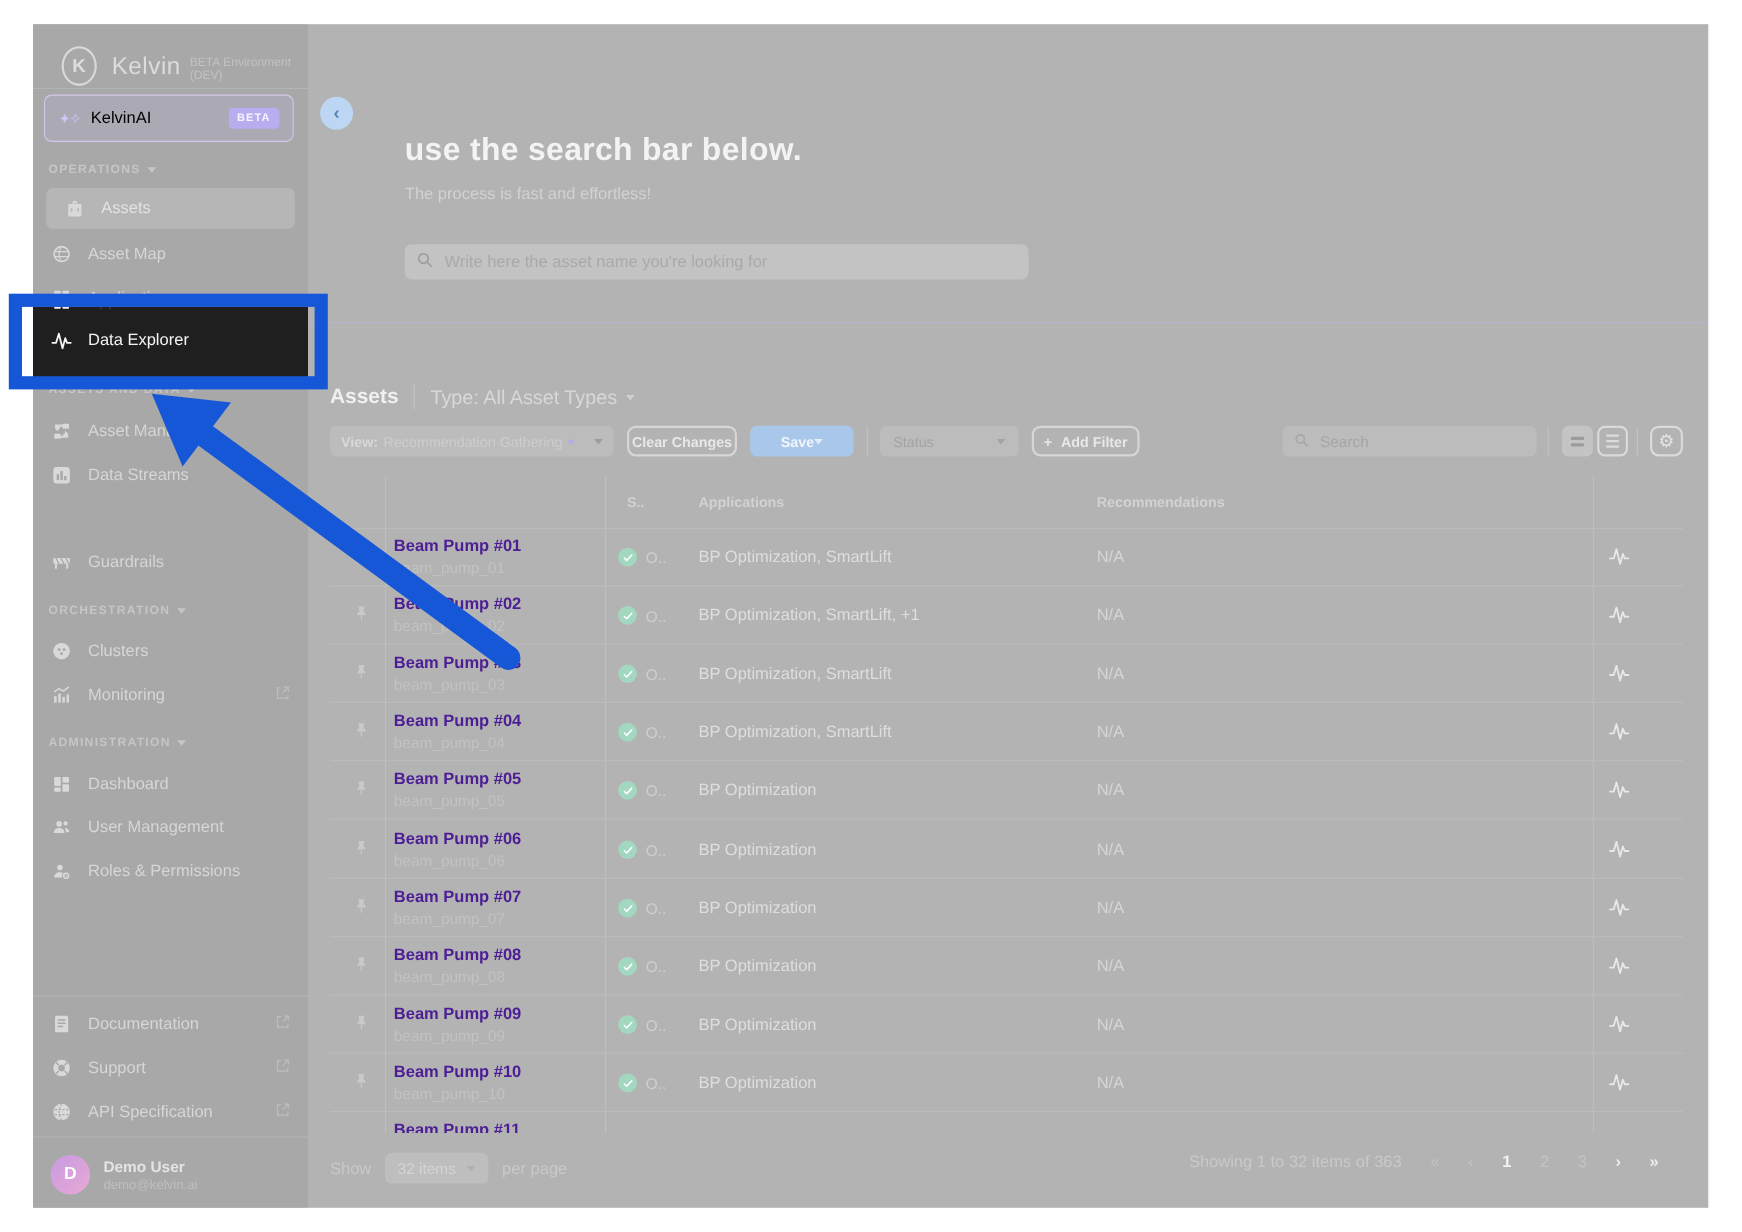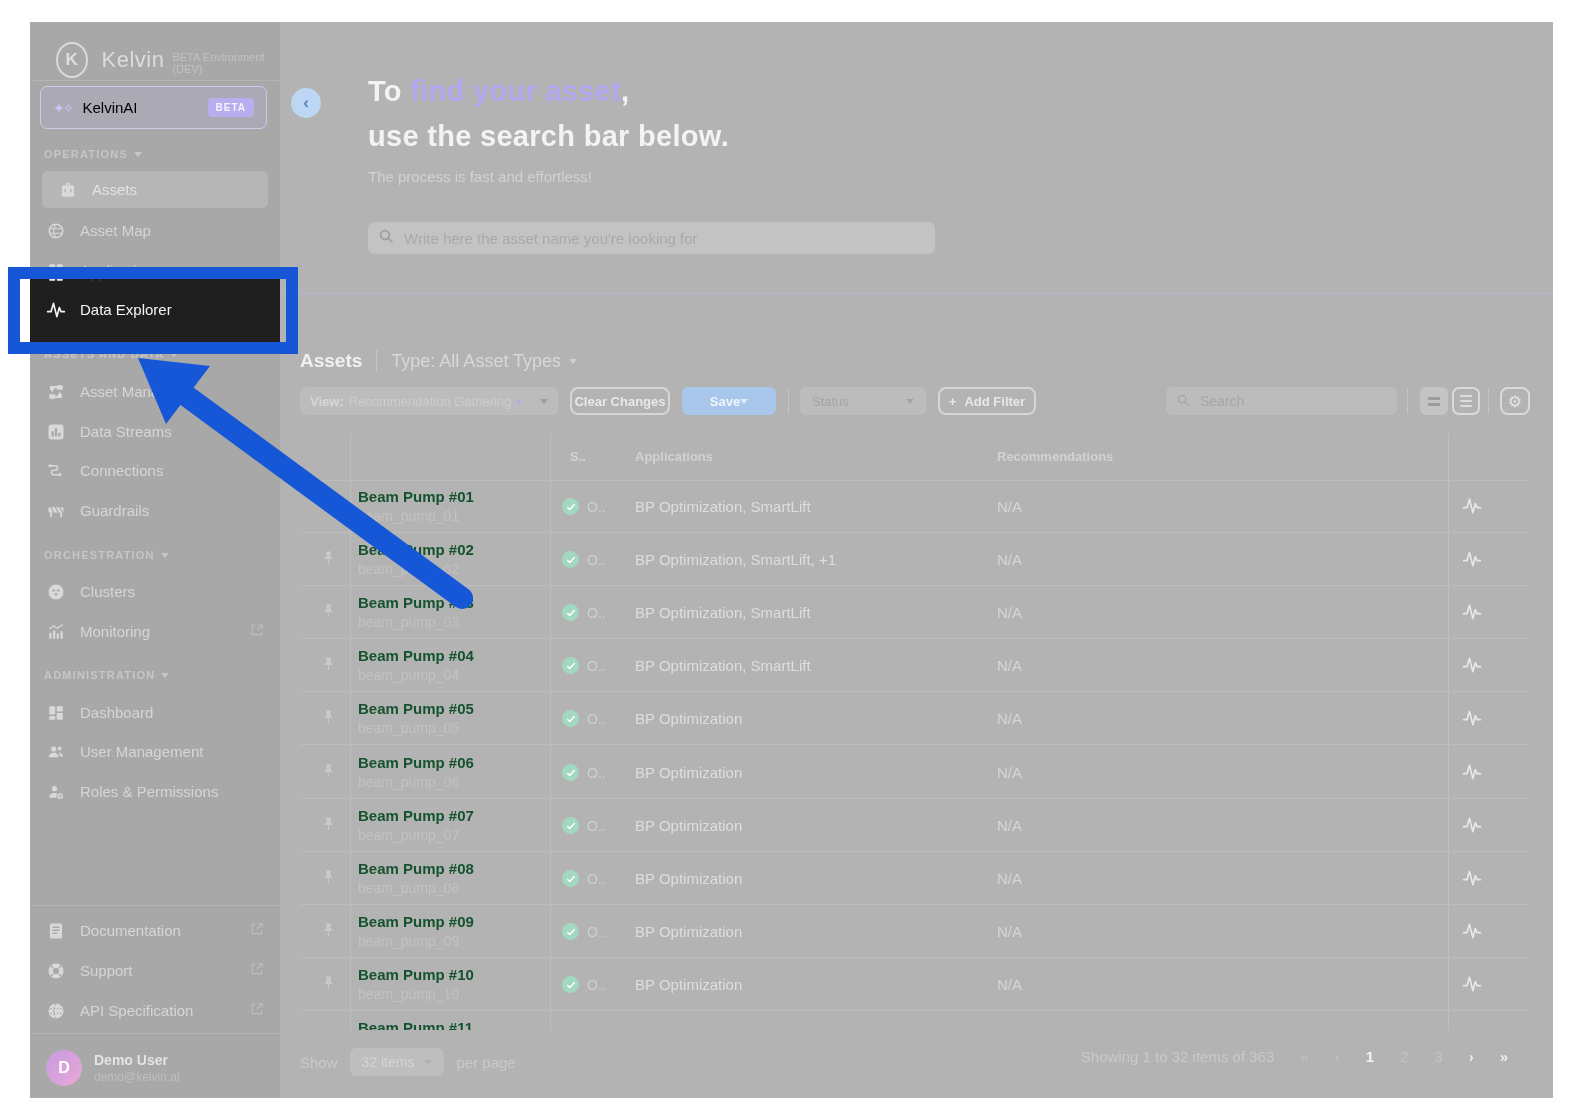--- a/index.html
+++ b/index.html
@@ -86,21 +86,21 @@
   .thead{position:absolute;left:20px;top:411px;width:1230px;height:47px;border-bottom:1px solid #bcbcbc;font-size:13px;font-weight:bold;color:#d2d2d2;}
   .thead .c,.trow .c{position:absolute;top:0;height:100%;display:flex;align-items:center;}
   .col-name{left:58px;}
   .col-status{left:270px;}
   .col-apps{left:335px;}
   .col-rec{left:697px;}
   .sort{color:#c2c2c2;font-weight:normal;font-size:13px;margin-left:6px;letter-spacing:-2px;}
   .rows{position:absolute;left:20px;top:458px;width:1230px;height:550px;overflow:hidden;}
   .trow{position:absolute;left:0;width:1230px;height:53px;border-bottom:1px solid #bcbcbc;box-sizing:border-box;}
   .pin{position:absolute;left:22px;top:17px;color:#c9c9c9;}
-  .nm{position:absolute;left:58px;top:8px;font-size:15px;font-weight:bold;color:#14532d;}
+  .nm{position:absolute;left:58px;top:8px;font-size:15px;font-weight:bold;color:#4c1d95;}
   .nid{position:absolute;left:58px;top:28px;font-size:14px;color:#c2c2c2;}
   .stat{position:absolute;left:262px;top:18px;display:flex;align-items:center;gap:8px;font-size:14px;color:#cfcfcf;}
   .gcheck{width:17px;height:17px;border-radius:50%;background:#a3d8c0;display:flex;align-items:center;justify-content:center;color:#fff;}
   .apps{position:absolute;left:335px;top:18px;font-size:15px;color:#dedede;}
   .rec{position:absolute;left:697px;top:18px;font-size:15px;color:#d6d6d6;}
   .wave{position:absolute;left:1162px;top:16px;color:#e8e8e8;}
   .col-vline{position:absolute;top:411px;width:1px;height:597px;background:#bfbfbf;}
 
   
   .tfoot{position:absolute;left:0;top:1008px;width:1273px;height:68px;font-size:15px;color:#c9c9c9;}
@@ -214,30 +214,20 @@
         <svg width="18" height="18" viewBox="0 0 24 24" fill="currentColor">
             <rect x="2" y="2" width="20" height="20" rx="4"></rect>
             <rect x="6" y="11" width="3" height="7" fill="#a8a8a8"></rect>
             <rect x="10.5" y="7" width="3" height="11" fill="#a8a8a8"></rect>
             <rect x="15" y="13" width="3" height="5" fill="#a8a8a8"></rect>
           </svg>
       </span>
       <span>Data Streams</span>
     </div>
 
-    <div class="sb-abs sb-item" style="top:430px">
-      <span class="ic">
-        <svg width="18" height="18" viewBox="0 0 24 24" fill="none" stroke="currentColor" stroke-width="2" stroke-linecap="round">
-            <path d="M5 5h6c4 0 4 6 0 6H9c-4 0-4 6 0 6h6"></path>
-            <circle cx="4" cy="5" r="2" fill="currentColor" stroke="none"></circle>
-            <circle cx="17" cy="17" r="2" fill="currentColor" stroke="none"></circle>
-          </svg>
-      </span>
-      <span>Connections</span>
-    </div>
 
     <div class="sb-abs sb-item" style="top:470px">
       <span class="ic">
         <svg width="18" height="18" viewBox="0 0 24 24" fill="currentColor">
             <rect x="2" y="7" width="20" height="7" rx="1"></rect>
             <path d="M5 7l4 7M11 7l4 7M17 7l4 7" stroke="#a8a8a8" stroke-width="1.6"></path>
             <rect x="4" y="14" width="2.4" height="6"></rect>
             <rect x="17.6" y="14" width="2.4" height="6"></rect>
           </svg>
       </span>
@@ -383,23 +373,20 @@
       </div>
     </div>
   </div>
 
   <div class="collapse-btn">
       <span>‹</span>
     </div>
 
   <div class="main">
 
-    <div class="hero-title" style="top:53px">
-      <span>To </span><span class="hl">find your asset</span><span>,</span>
-    </div>
     <div class="hero-title" style="top:98px">use the search bar below.</div>
     <div class="hero-sub">The process is fast and effortless!</div>
 
     <div class="hero-search">
       <span>
         <svg width="16" height="16" viewBox="0 0 24 24" fill="none" stroke="#9f9f9f" stroke-width="2.4" stroke-linecap="round">
             <circle cx="10.5" cy="10.5" r="6.5"></circle>
             <path d="M15.5 15.5L21 21"></path>
           </svg>
       </span>

